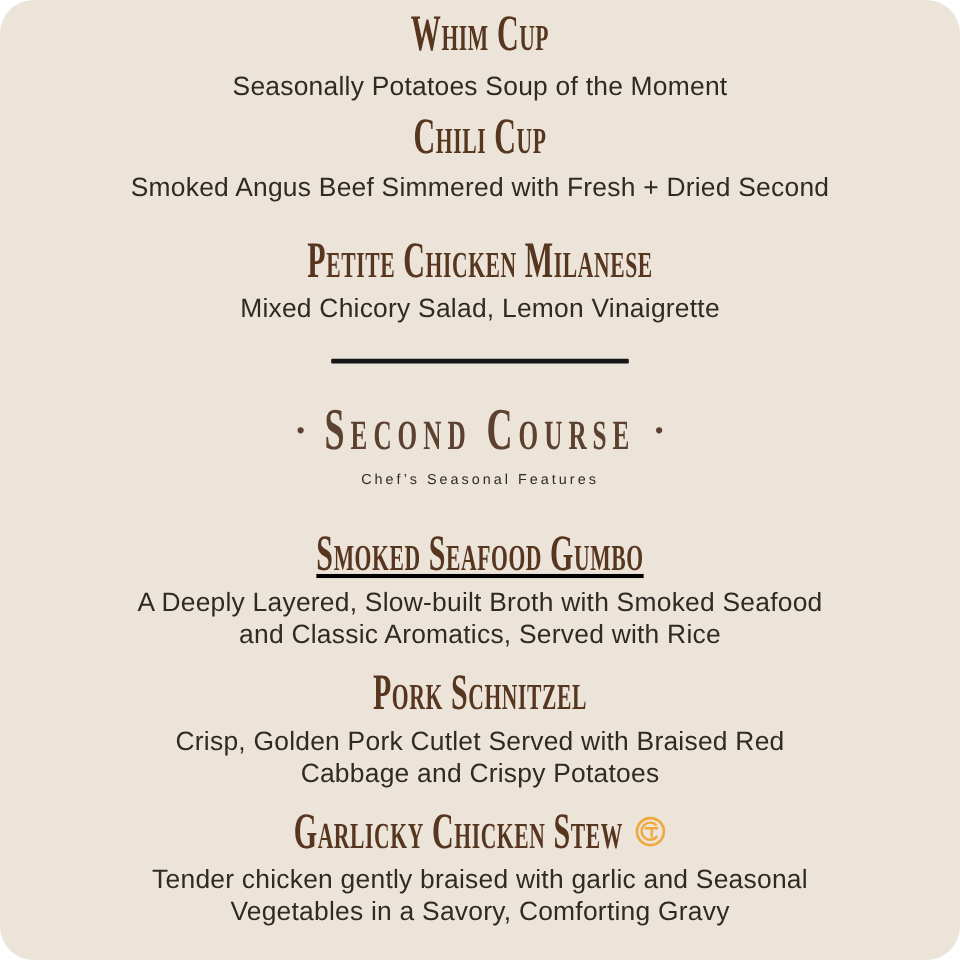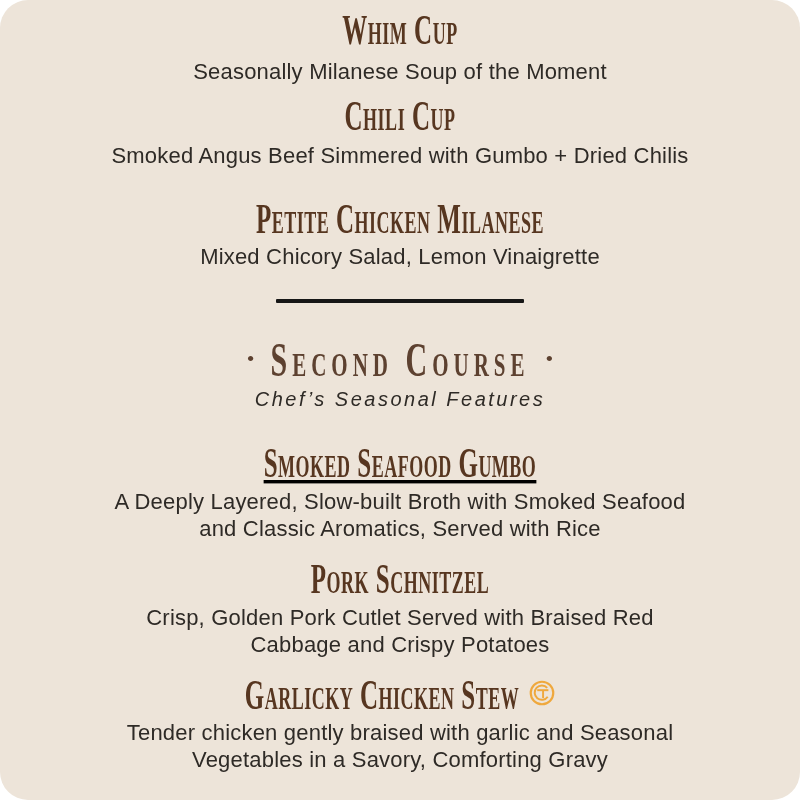--- a/index.html
+++ b/index.html
@@ -67,22 +67,21 @@
     transform: scaleY(1.65);
     transform-origin: center;
   }
   .course-bullet {
     font-family: "Liberation Serif", serif;
     font-size: 22px;
     color: #5d4130;
     margin: 0 16px;
   }
   .course-subtitle {
-    font-style: italic;
-    font-size: 20px;
+    font-size: 12px;
     line-height: 24px;
     letter-spacing: 2.5px;
     color: #2e2a26;
   }
   
   .m4  { margin-top: 4px; }
   .m7  { margin-top: 7px; }
   .m2  { margin-top: 2px; }
   .m10 { margin-top: 26px; }
   .m0  { margin-top: 0; }
@@ -92,26 +91,26 @@
   .badge-icon { margin-left: 10px; flex: 0 0 auto; }
 </style>
 </head>
 <body>
 
 <div class="menu-canvas">
 
   <div class="dish-name-row">
     <span class="dish-name">Whim Cup</span>
   </div>
-  <div class="dish-desc one-line m4">Seasonally Milanese Soup of the Moment</div>
+  <div class="dish-desc one-line m4">Seasonally Potatoes Soup of the Moment</div>
 
   <div class="dish-name-row m7">
     <span class="dish-name">Chili Cup</span>
   </div>
-  <div class="dish-desc one-line m2">Smoked Angus Beef Simmered with Gumbo + Dried Chilis</div>
+  <div class="dish-desc one-line m2">Smoked Angus Beef Simmered with Fresh + Dried Second</div>
 
   <div class="dish-name-row m10">
     <span class="dish-name">Petite Chicken Milanese</span>
   </div>
   <div class="dish-desc one-line m0">Mixed Chicory Salad, Lemon Vinaigrette</div>
 
   <div class="divider divider-mid"></div>
 
   <div class="course-title-row">
     <span class="course-bullet">•</span>

